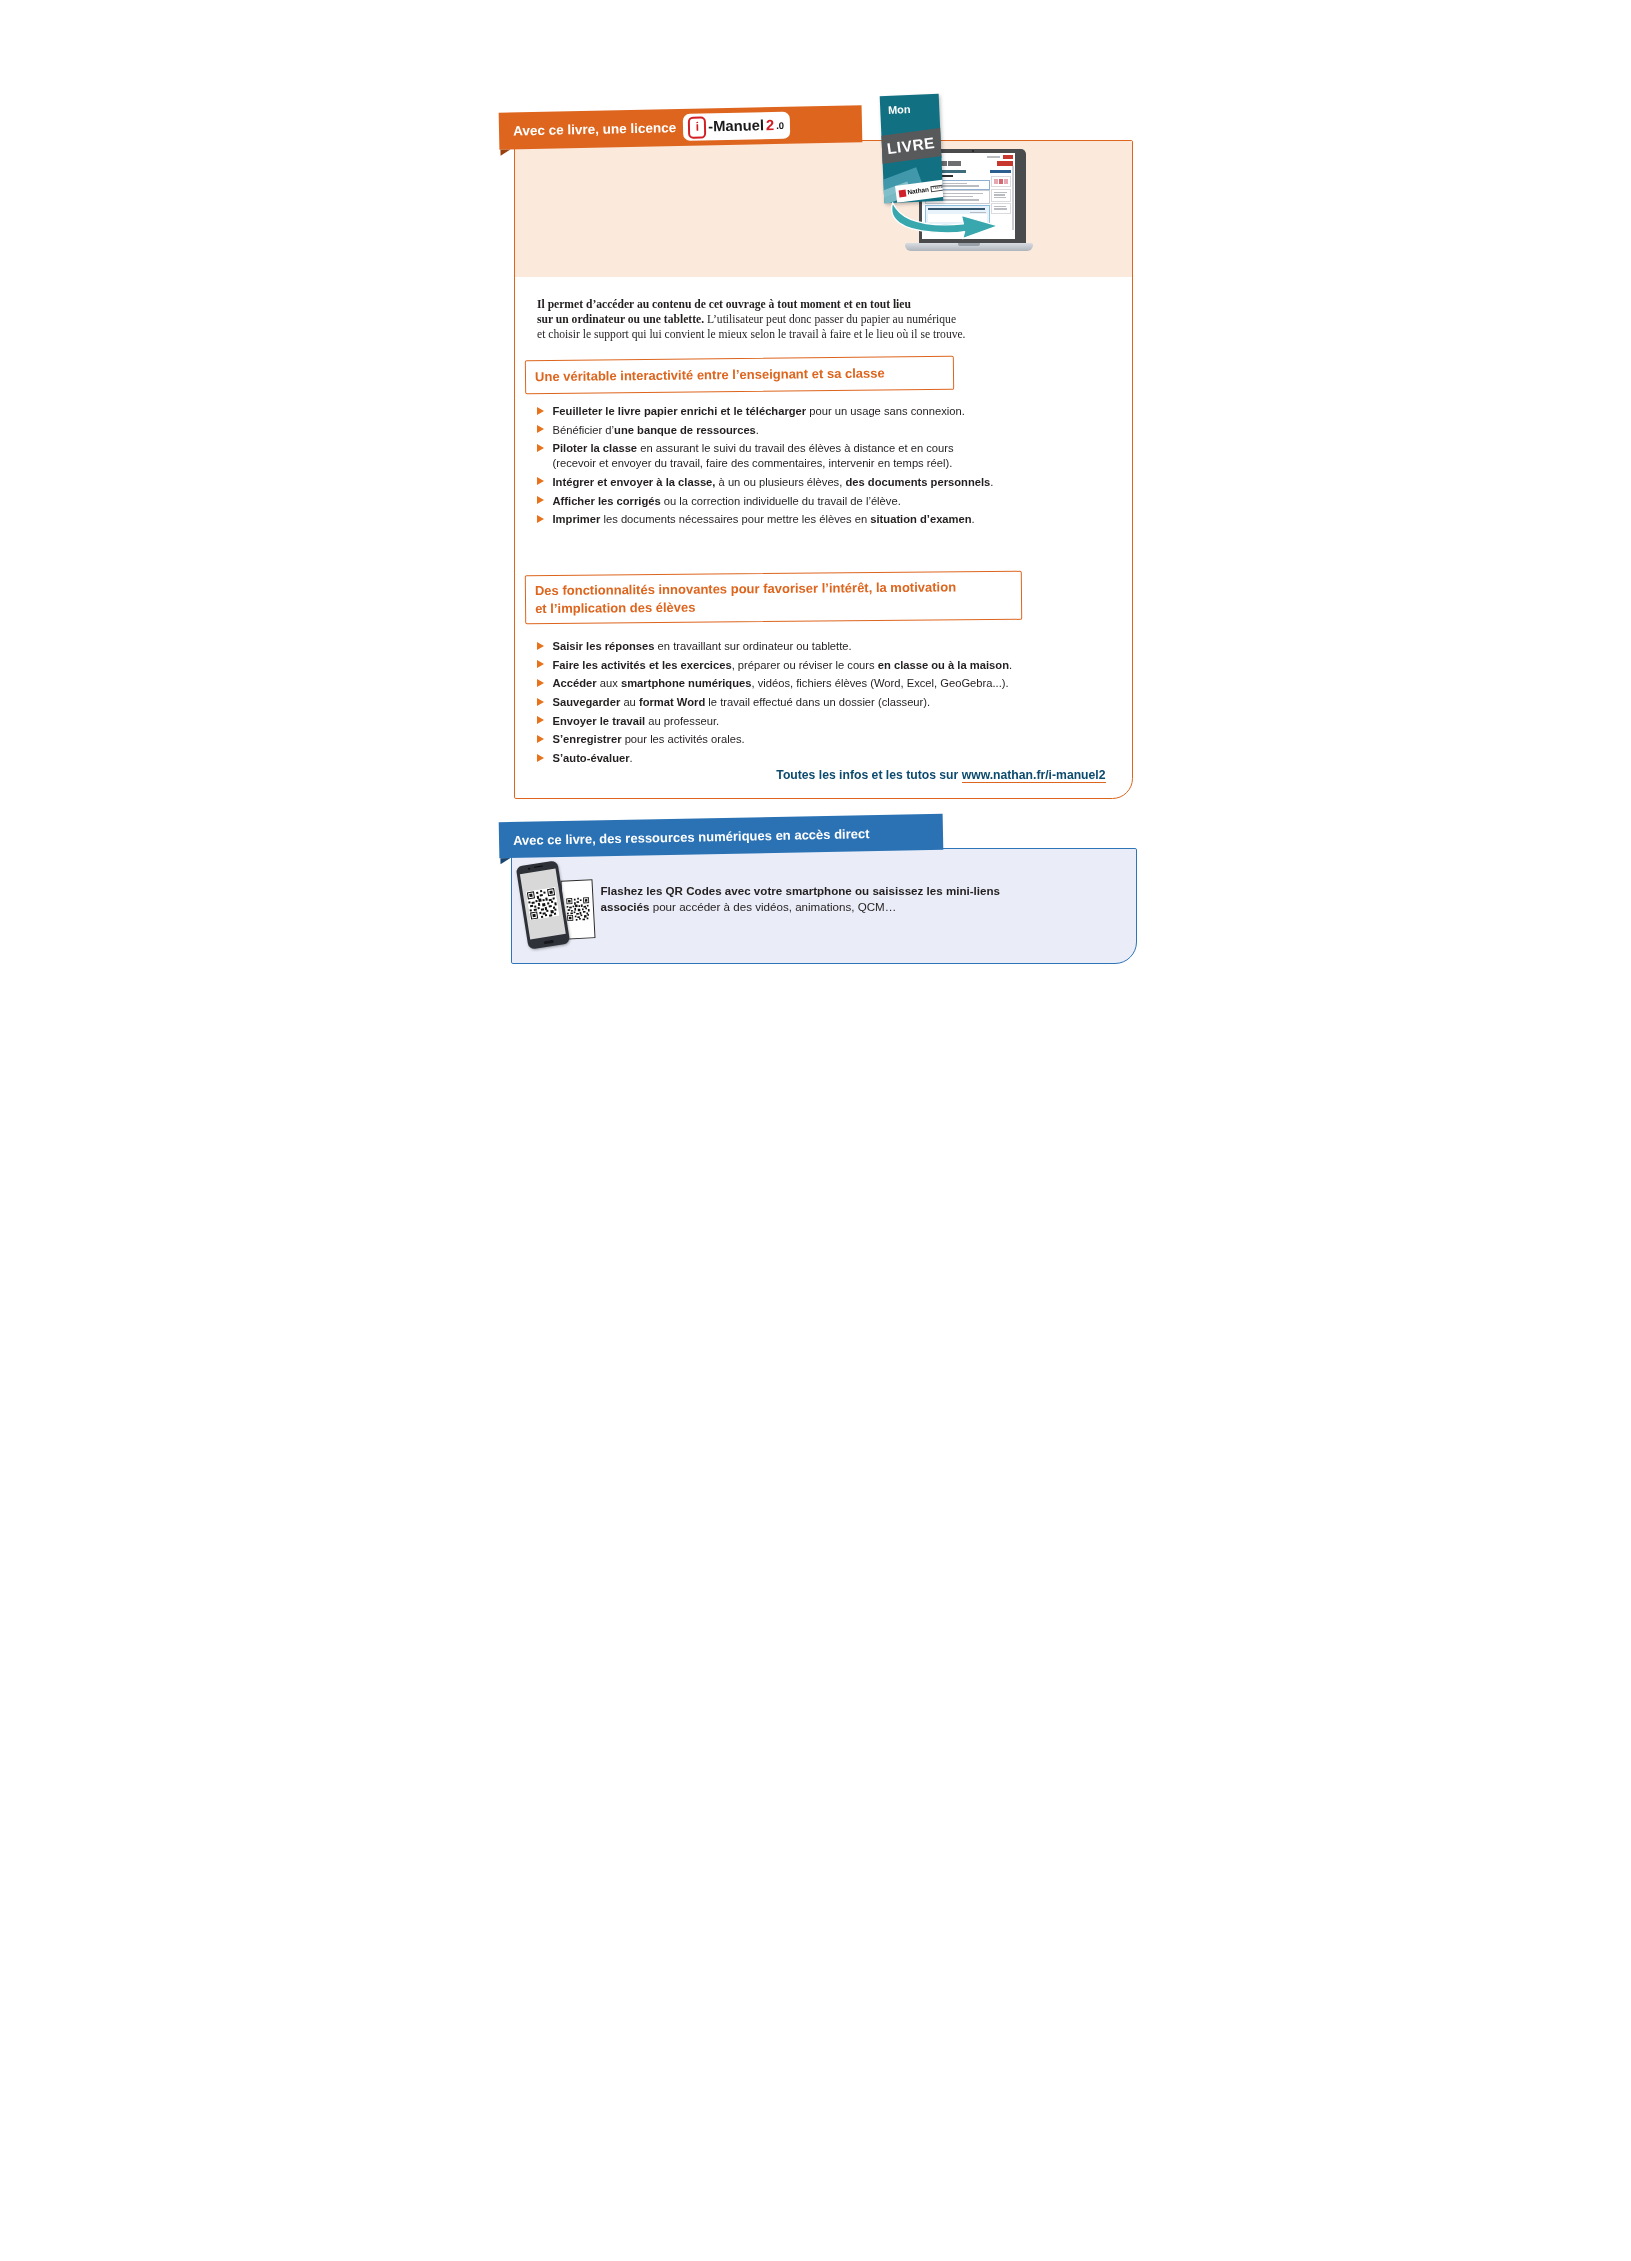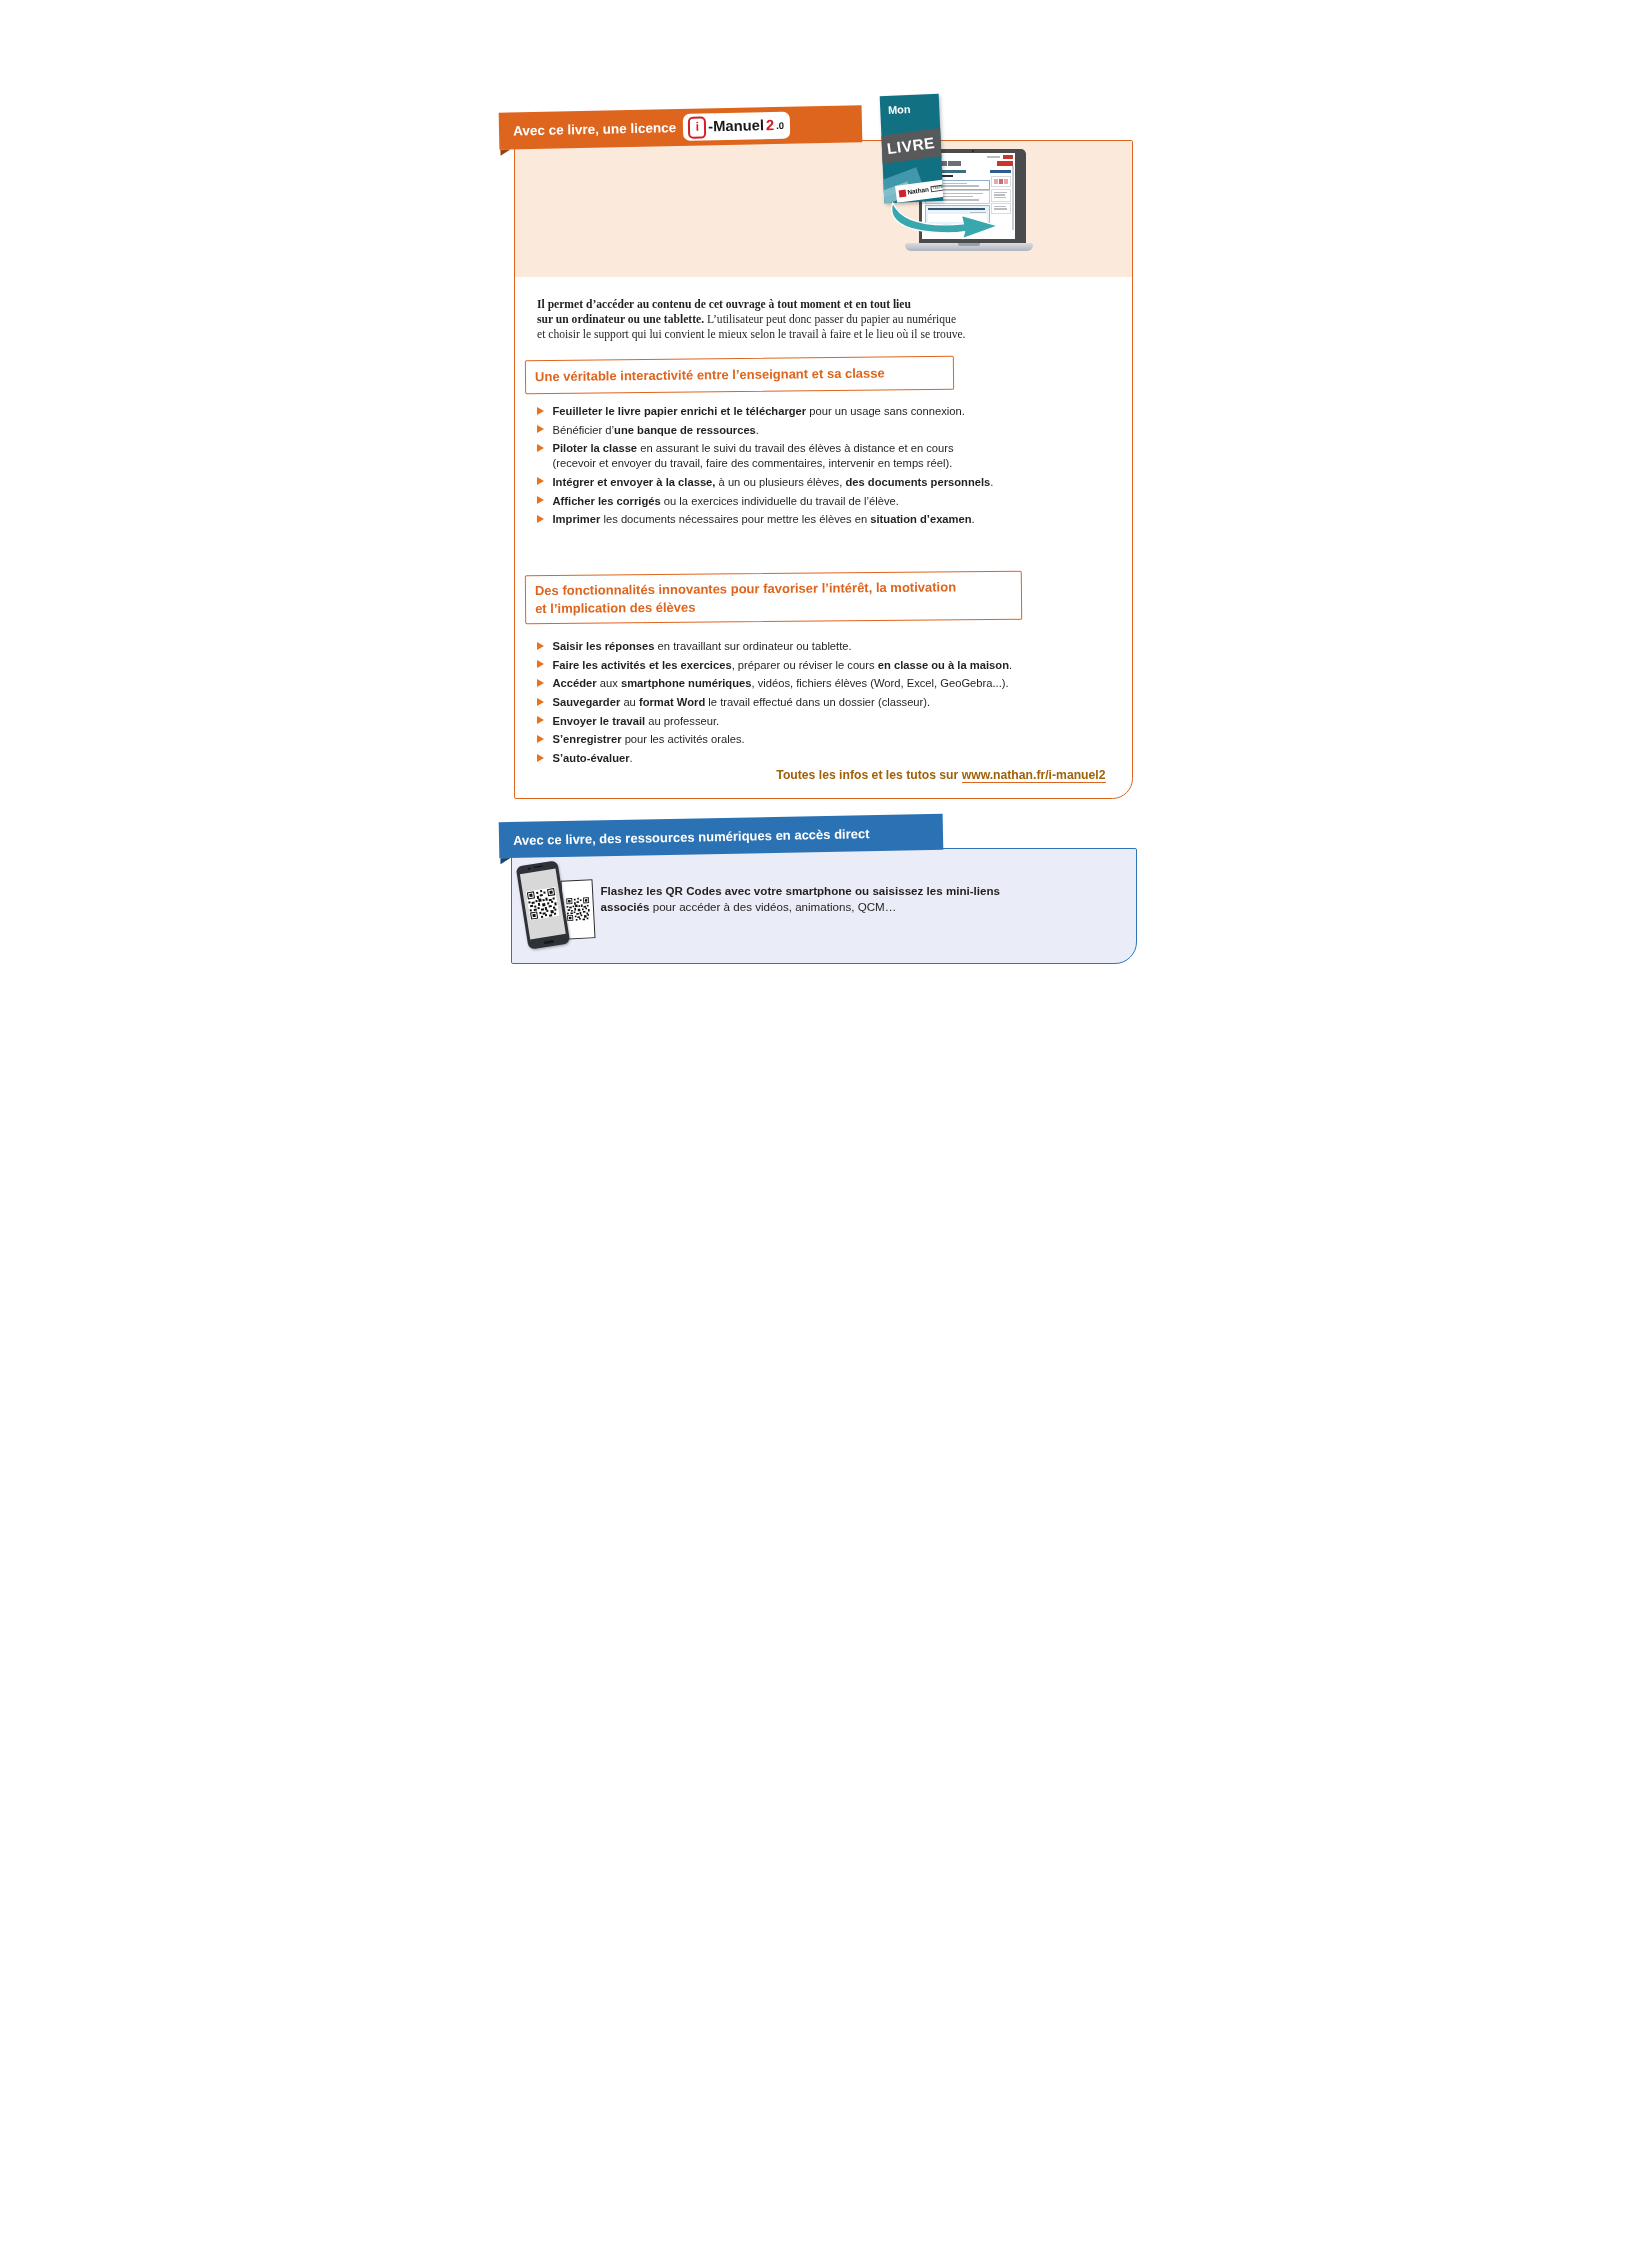--- a/index.html
+++ b/index.html
@@ -34,21 +34,21 @@
   .hdr1{left:10.3px;top:217px;width:418px;height:32px;line-height:32px;padding-left:9px;transform:rotate(-0.6deg);}
   .hdr2{left:10.3px;top:432px;width:486px;padding:6.4px 0 6.4px 9px;line-height:17.3px;transform:rotate(-0.5deg);}
 
   ul.blist{list-style:none;margin:0;padding:0;position:absolute;width:588px;}
   .blist1{left:22px;top:263px;}
   .blist2{left:22px;top:498px;}
   ul.blist li{position:relative;padding-left:16px;margin-bottom:3.9px;font-size:11.2px;line-height:14.8px;}
   .arr{position:absolute;left:0.6px;top:2.6px;width:0;height:0;
        border-left:7px solid #E8721B;border-top:4.5px solid transparent;border-bottom:4.5px solid transparent;}
   .footer-link{position:absolute;left:13px;top:627px;width:578px;text-align:right;
-       color:#a16207;font-size:12.2px;font-weight:bold;}
+       color:#0c4a6e;font-size:12.2px;font-weight:bold;}
 
   
   .book{position:absolute;left:474px;top:95px;width:59px;height:107px;background:#117183;
         transform:rotate(-2.5deg);z-index:4;box-shadow:1.3px 1.9px 3.9px rgba(0,0,0,.25);overflow:hidden;}
   .book .mon{position:absolute;left:7.7px;top:7.7px;color:#fff;font-size:11px;font-weight:bold;}
   .book .band{position:absolute;left:-6%;top:35%;width:112%;height:26%;background:#58595B;
         transform:rotate(-5deg);display:flex;align-items:center;justify-content:center;}
   .book .band span{color:#fff;font-weight:bold;font-size:15.4px;letter-spacing:0.6px;}
   .book .stripe1{position:absolute;left:-7.7px;bottom:11.6px;width:45px;height:16.7px;background:#4FA3B5;
         transform:rotate(-18deg);opacity:.8;}
@@ -178,21 +178,21 @@
   <div class="main-box">
     <div class="peach"></div>
     <div class="para"><span class="b">Il permet d’accéder au contenu de cet ouvrage à tout moment et en tout lieu</span><br><span class="b">sur un ordinateur ou une tablette.</span><span> L’utilisateur peut donc passer du papier au numérique</span><br><span>et choisir le support qui lui convient le mieux selon le travail à faire et le lieu où il se trouve.</span></div>
 
     <div class="hdr hdr1">Une véritable interactivité entre l’enseignant et sa classe</div>
     <ul class="blist blist1">
         <li><span class="arr"></span><span class="li-tx"><span class="b">Feuilleter le livre papier enrichi et le télécharger</span><span> pour un usage sans connexion.</span></span></li>
         <li><span class="arr"></span><span class="li-tx"><span>Bénéficier d’</span><span class="b">une banque de ressources</span><span>.</span></span></li>
         <li><span class="arr"></span><span class="li-tx"><span class="b">Piloter la classe</span><span> en assurant le suivi du travail des élèves à distance et en cours</span><br><span>(recevoir et envoyer du travail, faire des commentaires, intervenir en temps réel).</span></span></li>
         <li><span class="arr"></span><span class="li-tx"><span class="b">Intégrer et envoyer à la classe,</span><span> à un ou plusieurs élèves, </span><span class="b">des documents personnels</span><span>.</span></span></li>
-        <li><span class="arr"></span><span class="li-tx"><span class="b">Afficher les corrigés</span><span> ou la exercices individuelle du travail de l’élève.</span></span></li>
+        <li><span class="arr"></span><span class="li-tx"><span class="b">Afficher les corrigés</span><span> ou la correction individuelle du travail de l’élève.</span></span></li>
         <li><span class="arr"></span><span class="li-tx"><span class="b">Imprimer</span><span> les documents nécessaires pour mettre les élèves en </span><span class="b">situation d’examen</span><span>.</span></span></li>
       </ul>
 
     <div class="hdr hdr2">Des fonctionnalités innovantes pour favoriser l’intérêt, la motivation<br>et l’implication des élèves</div>
     <ul class="blist blist2">
         <li><span class="arr"></span><span class="li-tx"><span class="b">Saisir les réponses</span><span> en travaillant sur ordinateur ou tablette.</span></span></li>
         <li><span class="arr"></span><span class="li-tx"><span class="b">Faire les activités et les exercices</span><span>, préparer ou réviser le cours </span><span class="b">en classe ou à la maison</span><span>.</span></span></li>
         <li><span class="arr"></span><span class="li-tx"><span class="b">Accéder</span><span> aux </span><span class="b">smartphone numériques</span><span>, vidéos, fichiers élèves (Word, Excel, GeoGebra...).</span></span></li>
         <li><span class="arr"></span><span class="li-tx"><span class="b">Sauvegarder</span><span> au </span><span class="b">format Word</span><span> le travail effectué dans un dossier (classeur).</span></span></li>
         <li><span class="arr"></span><span class="li-tx"><span class="b">Envoyer le travail</span><span> au professeur.</span></span></li>

